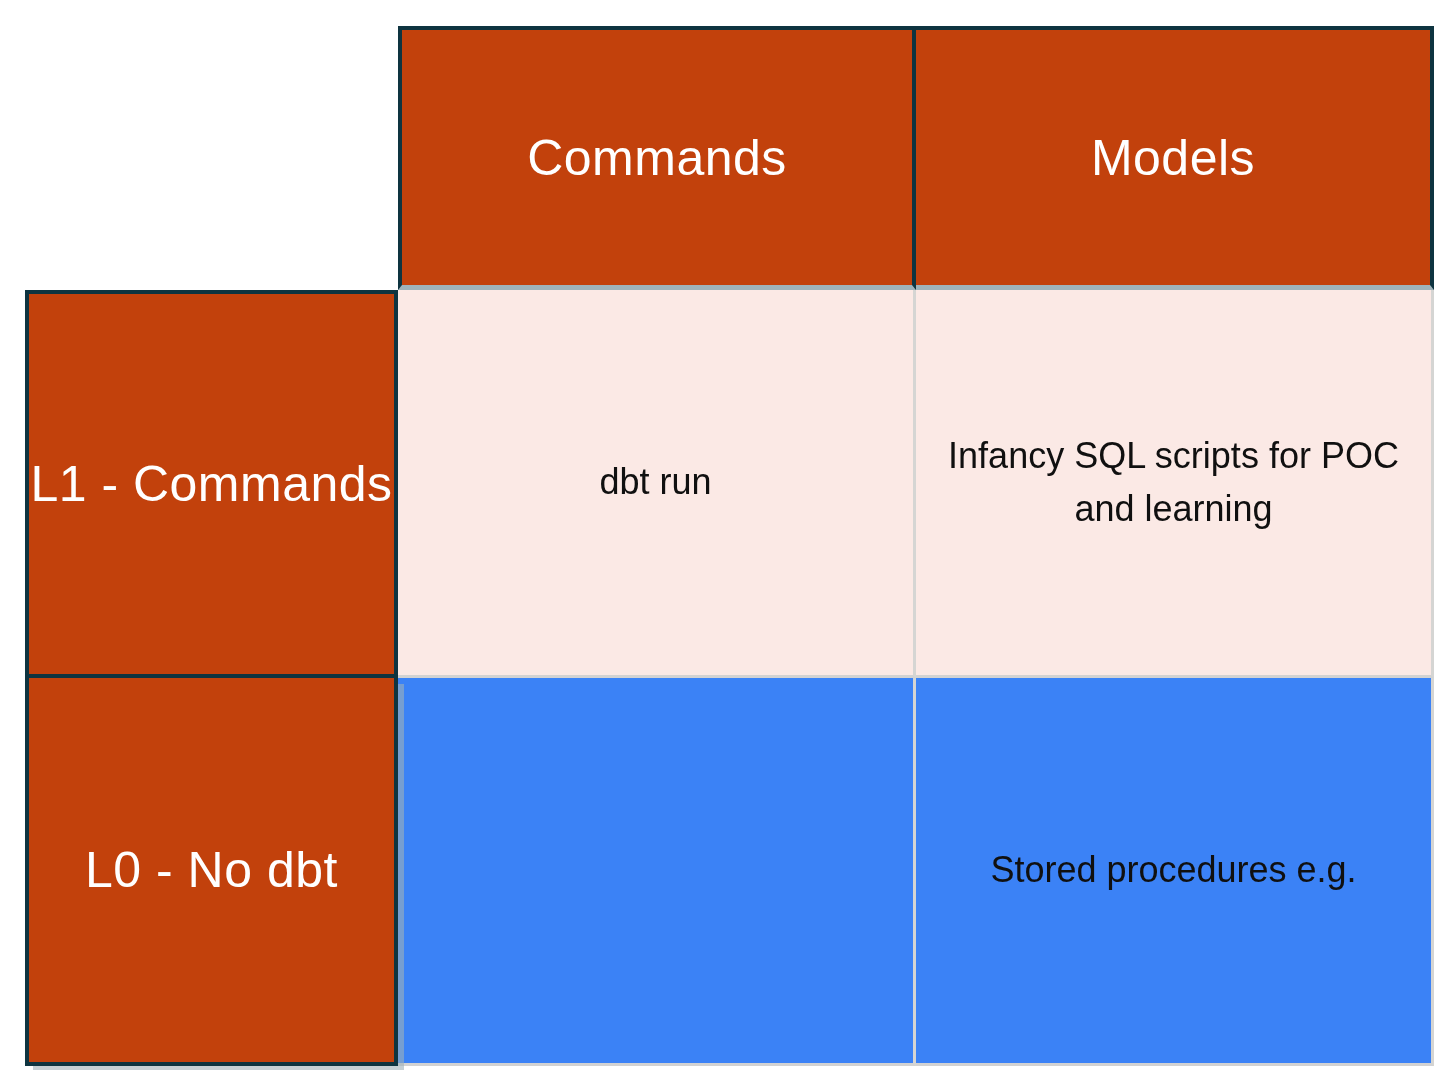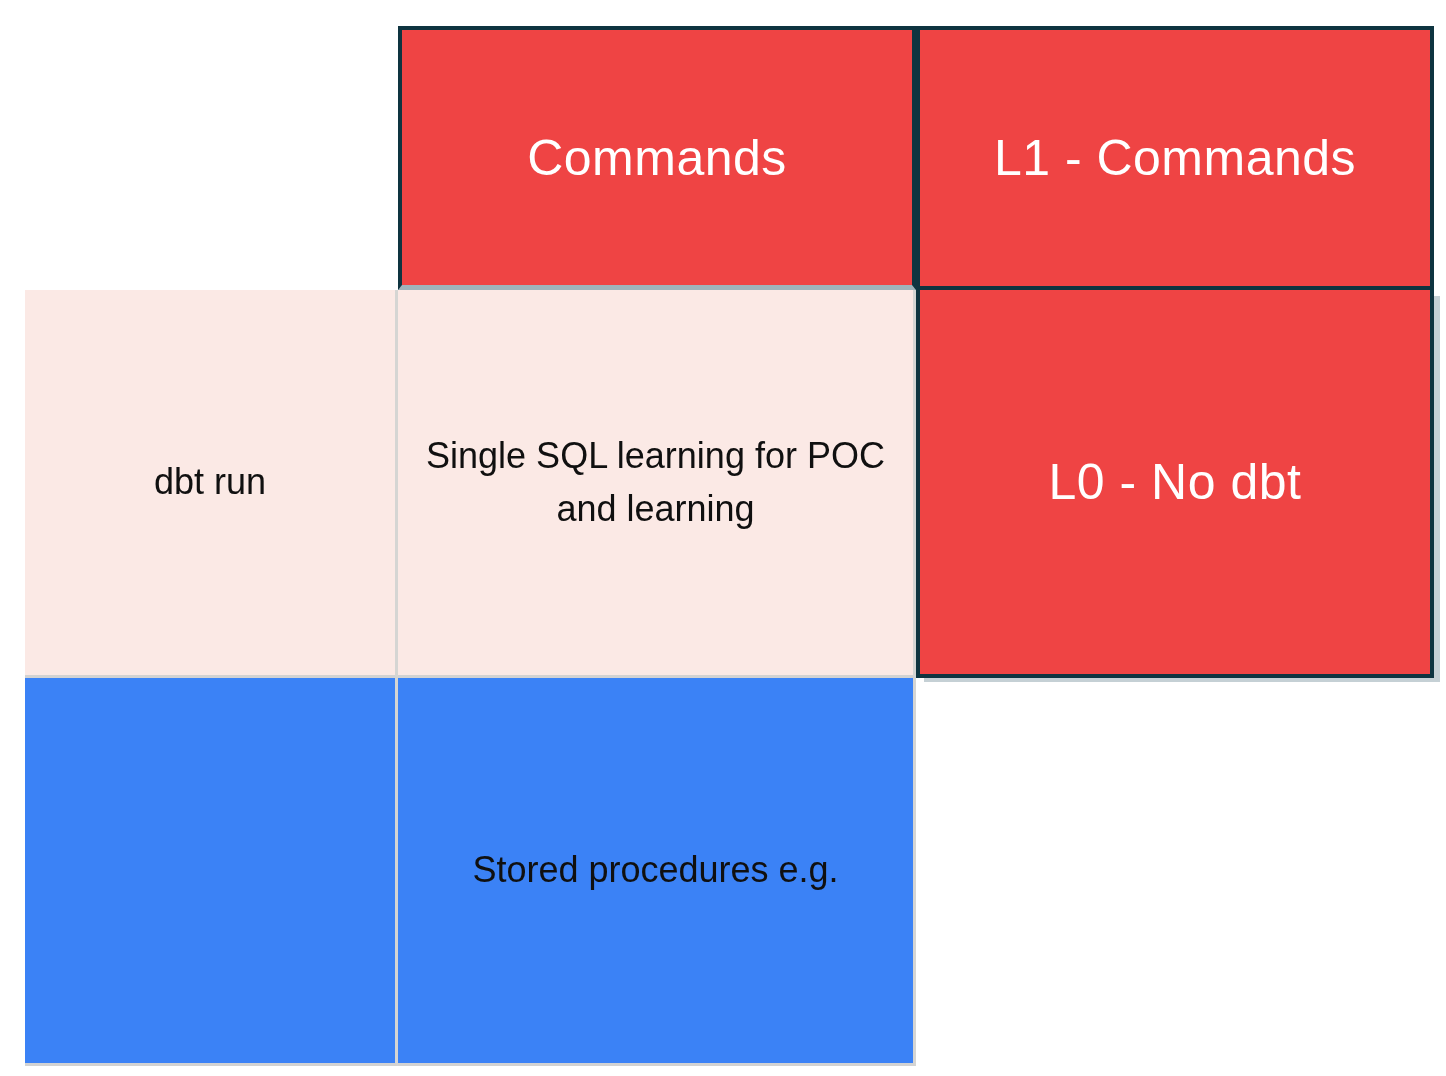--- a/index.html
+++ b/index.html
@@ -24,21 +24,21 @@
     display: flex;
     align-items: center;
     justify-content: center;
     text-align: center;
     overflow: hidden;
   }
   .corner {
     background: transparent;
   }
   .teal {
-    background: #ef4444;
+    background: #c2410c;
     color: #ffffff;
     font-size: 50px;
     letter-spacing: 0.5px;
   }
   .col-header {
     border: 4px solid #0E3440;
     border-bottom: 5px solid #9FB3BA;
   }
   .col-header.models {
     border-left: none;
@@ -71,29 +71,32 @@
 </style>
 </head>
 <body>
 
 <div class="matrix">
 
   <div class="cell corner"></div>
   <div class="cell teal col-header commands">
     <span>Commands</span>
   </div>
+  <div class="cell teal col-header models">
+    <span>Models</span>
+  </div>
 
   <div class="cell teal row-header l1">
     <span>L1 - Commands</span>
   </div>
   <div class="cell body-cell pink">
     <span>dbt run</span>
   </div>
   <div class="cell body-cell pink">
-    <span class="wrap">Single SQL learning for POC and learning</span>
+    <span class="wrap">Infancy SQL scripts for POC and learning</span>
   </div>
 
   <div class="cell teal row-header l0">
     <span>L0 - No dbt</span>
   </div>
   <div class="cell body-cell plain">
     <span></span>
   </div>
   <div class="cell body-cell plain">
     <span class="wrap">Stored procedures e.g.</span>

